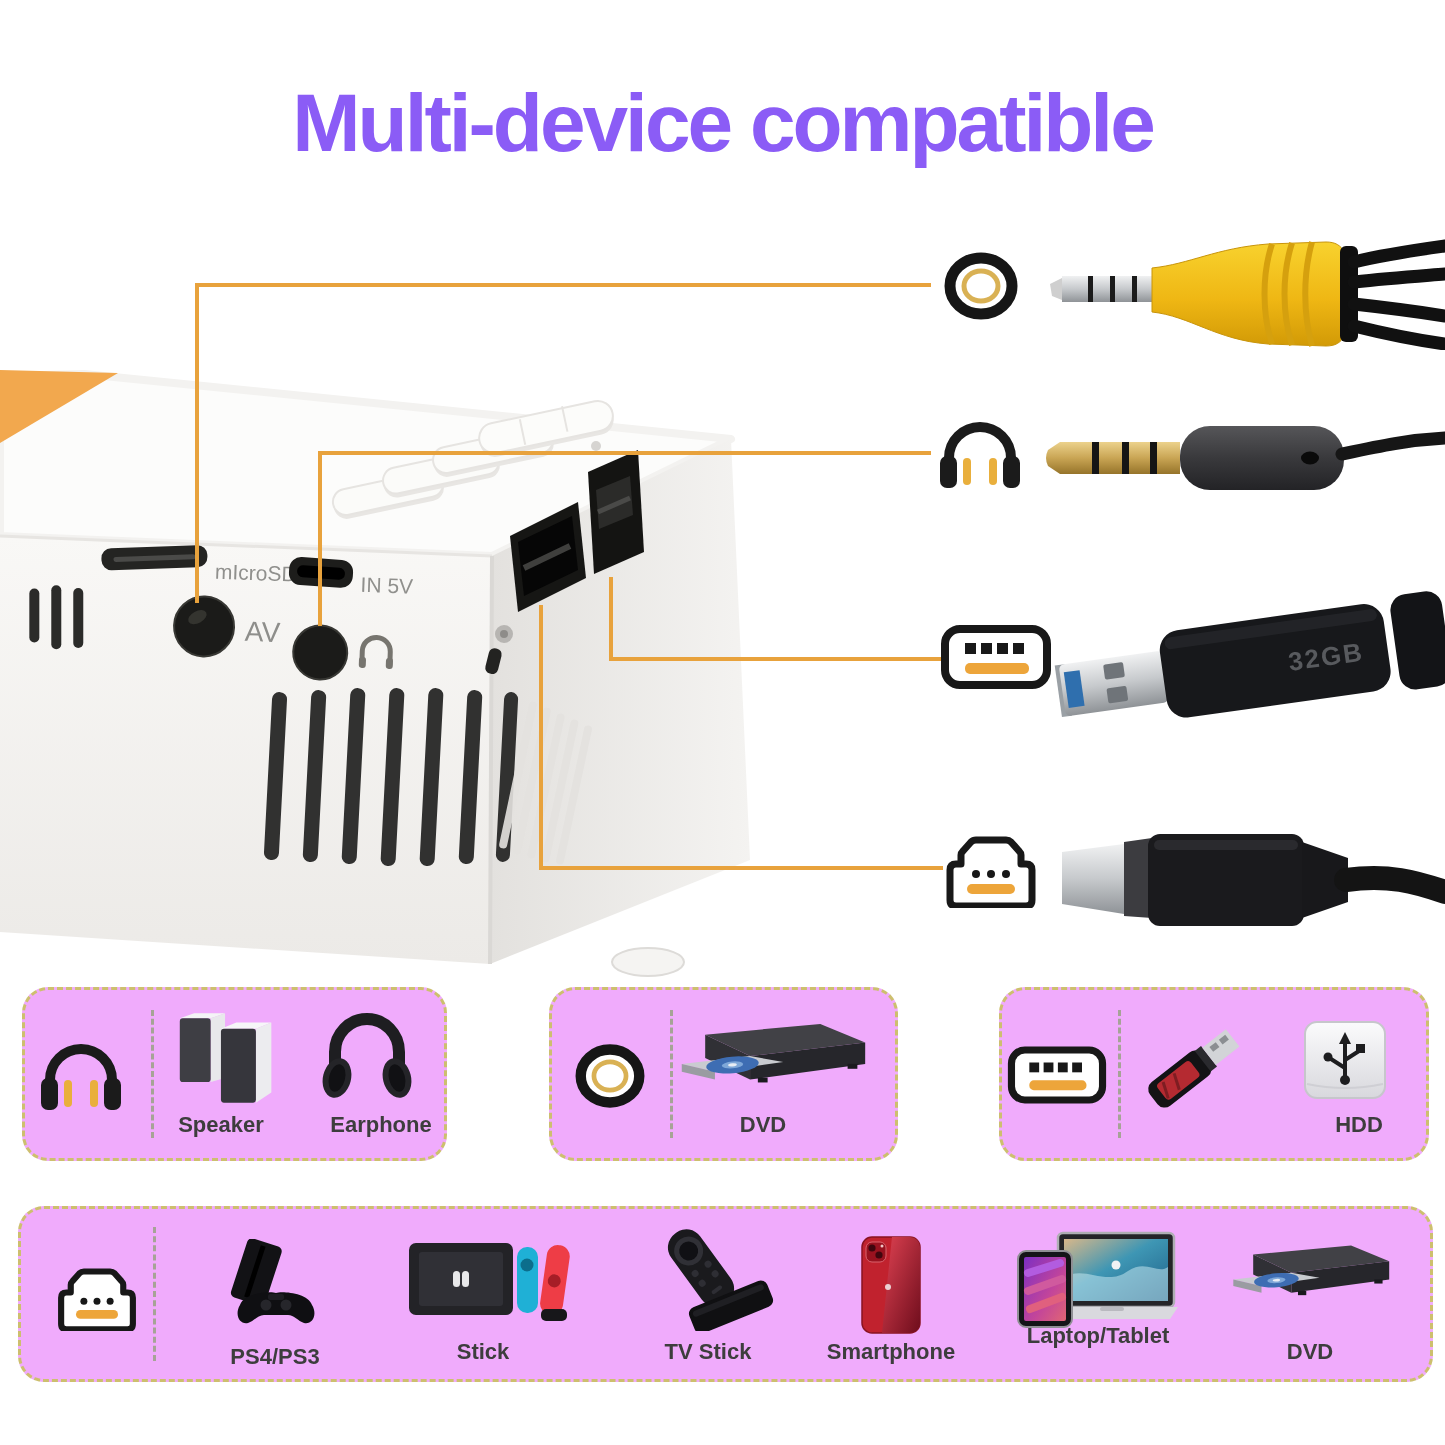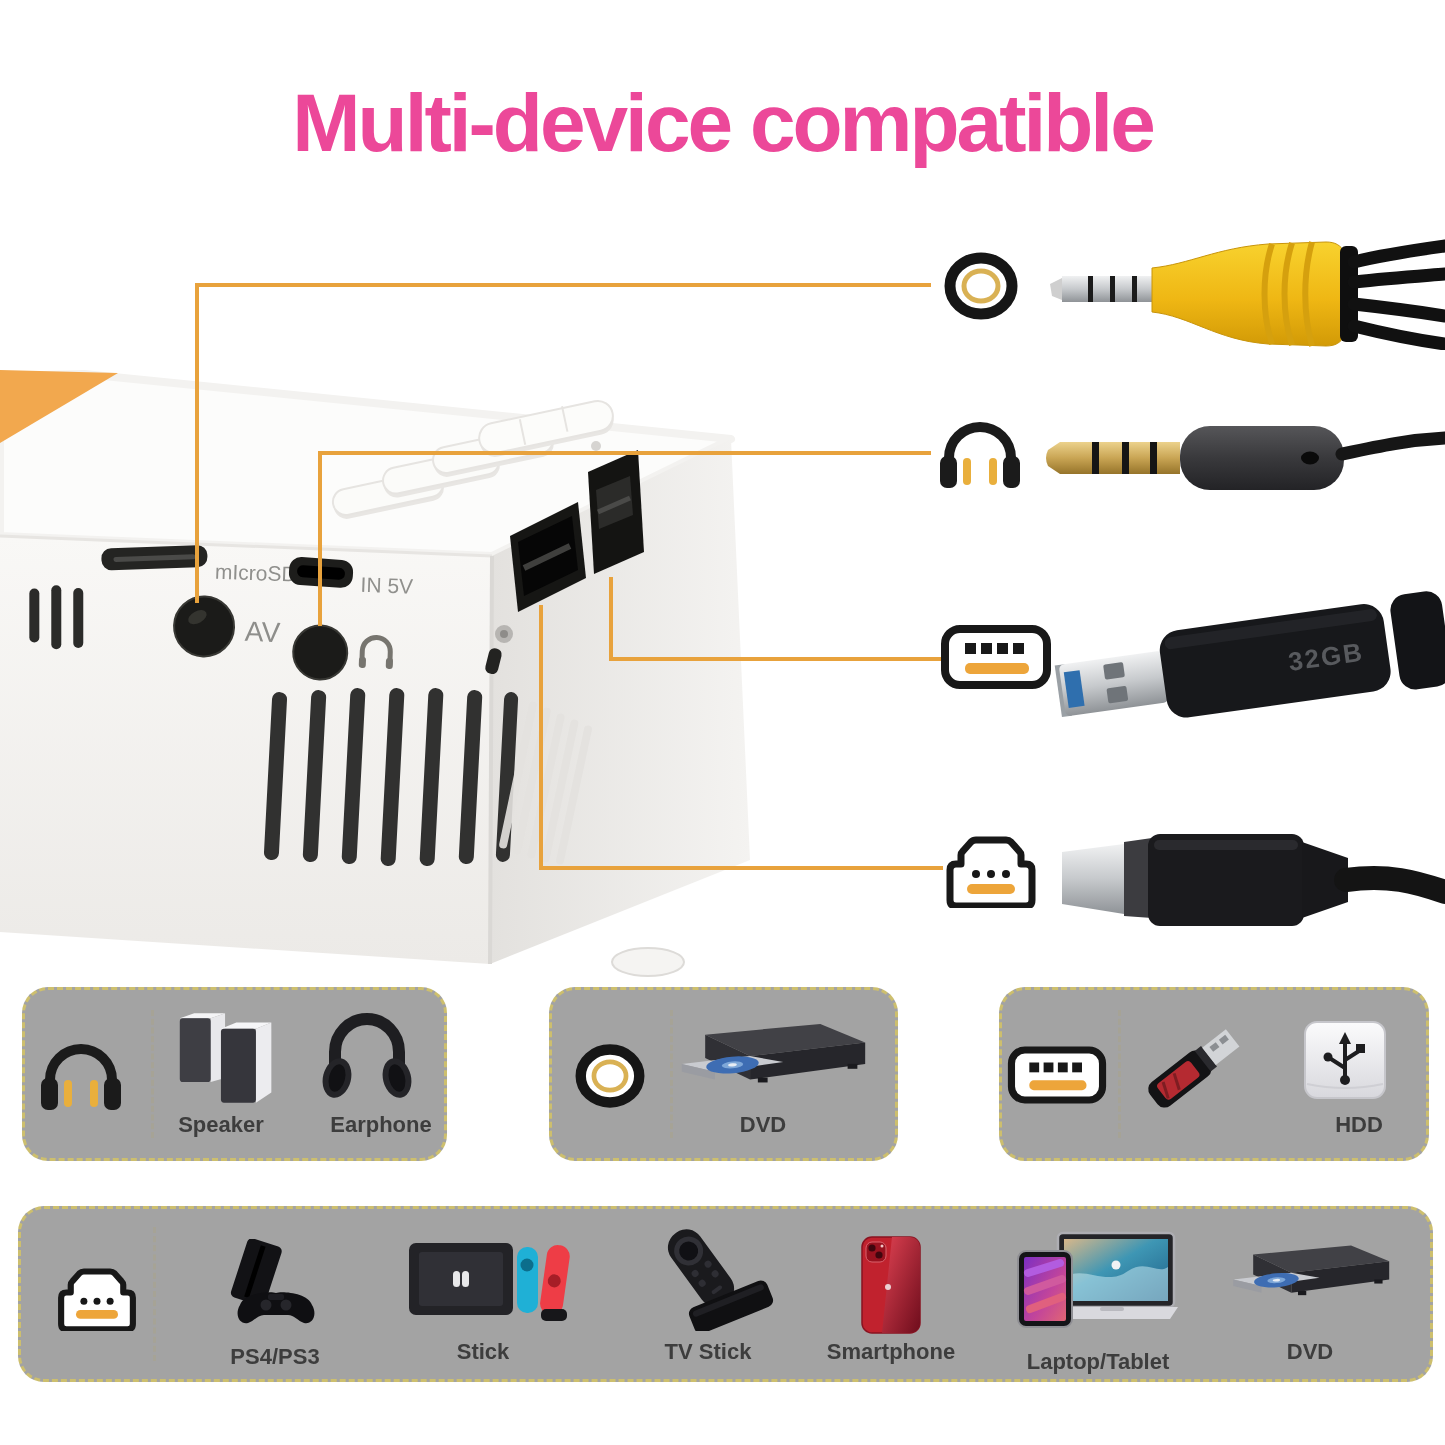--- a/index.html
+++ b/index.html
@@ -1,22 +1,22 @@
 <!DOCTYPE html>
 <html><head>
 <meta charset="utf-8">
 <style>
   html,body{margin:0;padding:0;background:#fff;}
   #canvas{position:relative;width:1445px;height:1445px;background:#ffffff;overflow:hidden;
           font-family:"Liberation Sans", sans-serif;}
   .title{position:absolute;left:0;right:0;top:76px;text-align:center;
-         font-size:82px;font-weight:700;letter-spacing:-3px;color:#ec4899;}
+         font-size:82px;font-weight:700;letter-spacing:-3px;color:#8b5cf6;}
   .line{position:absolute;background:#E8A23C;}
   .abs{position:absolute;}
-  .cbox{position:absolute;border:3px dashed #cdbf6e;border-radius:26px;background:#a3a3a3;}
+  .cbox{position:absolute;border:3px dashed #cdbf6e;border-radius:26px;background:#f0abfc;}
   .vdash{position:absolute;border-left:3px dashed #a6a396;}
   .dev-label{position:absolute;text-align:center;font-size:22px;font-weight:600;color:#3d3d3d;}
   svg{display:block;}
   .svgtext{font-family:"Liberation Sans", sans-serif;}
 </style>
 </head>
 <body>
 
 <div id="canvas">
 
@@ -420,17 +420,17 @@
     </svg>
 
     <svg class="abs" style="left:1204px;top:32px" width="170" height="71" viewBox="0 0 205 85">
         <use href="#sym-dvd"></use>
       </svg>
 
     <div class="dev-label" style="left:174px;top:135px;width:160px">PS4/PS3</div>
     <div class="dev-label" style="left:382px;top:130px;width:160px">Stick</div>
     <div class="dev-label" style="left:607px;top:130px;width:160px">TV Stick</div>
     <div class="dev-label" style="left:790px;top:130px;width:160px">Smartphone</div>
-    <div class="dev-label" style="left:997px;top:140px;width:160px">Laptop/Tablet</div>
+    <div class="dev-label" style="left:997px;top:114px;width:160px">Laptop/Tablet</div>
     <div class="dev-label" style="left:1209px;top:130px;width:160px">DVD</div>
   </div>
 
 </div>
 
 </body></html>

